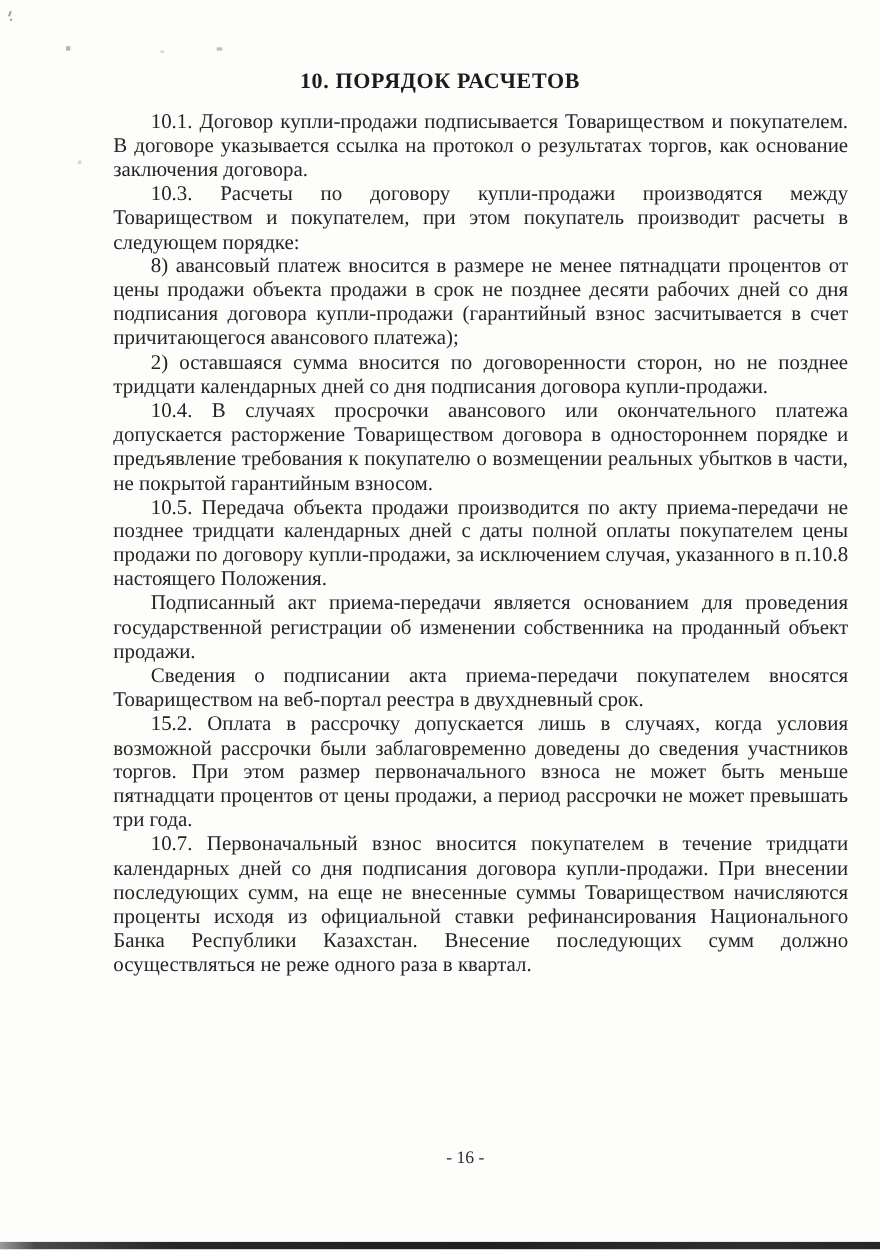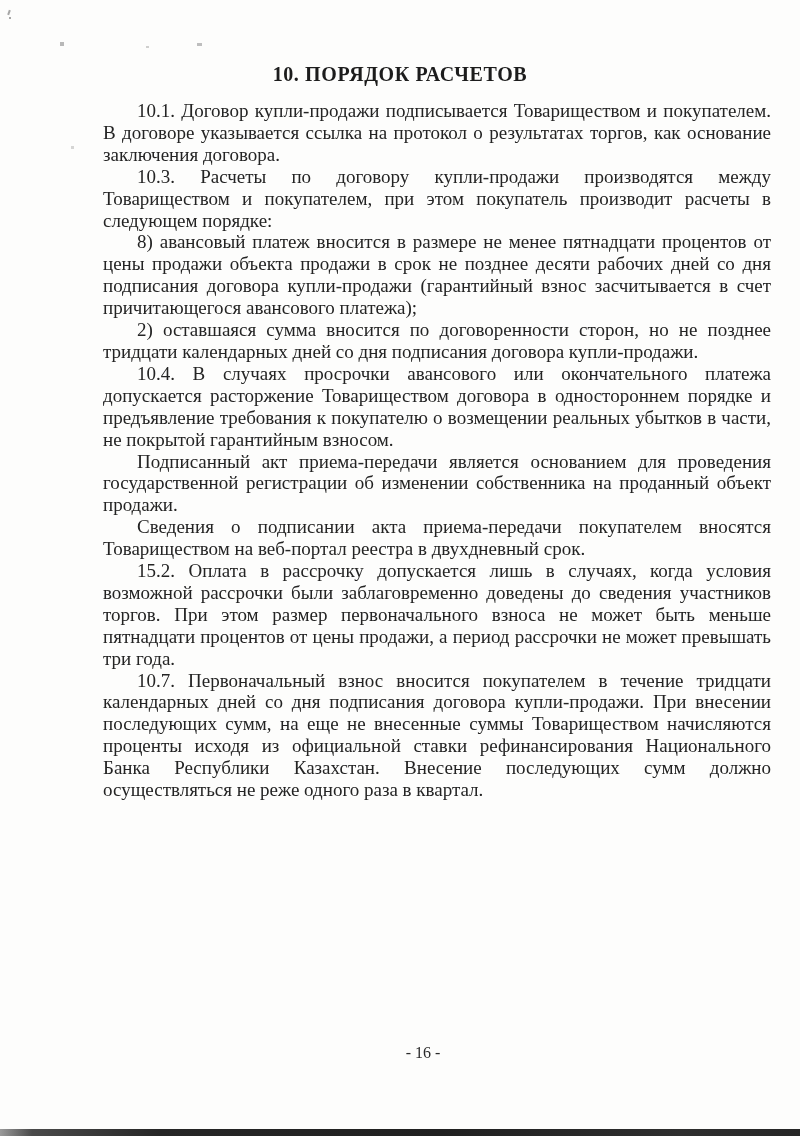--- a/index.html
+++ b/index.html
@@ -87,20 +87,21 @@
   <span class="speck s6"></span>
 
   <h1 class="title">10. ПОРЯДОК РАСЧЕТОВ</h1>
 
   <div class="content">
     <p>10.1. Договор купли-продажи подписывается Товариществом и покупателем. В договоре указывается ссылка на протокол о результатах торгов, как основание заключения договора.</p>
     <p>10.3. Расчеты по договору купли-продажи производятся между Товариществом и покупателем, при этом покупатель производит расчеты в следующем порядке:</p>
     <p>8) авансовый платеж вносится в размере не менее пятнадцати процентов от цены продажи объекта продажи в срок не позднее десяти рабочих дней со дня подписания договора купли-продажи (гарантийный взнос засчитывается в счет причитающегося авансового платежа);</p>
     <p>2) оставшаяся сумма вносится по договоренности сторон, но не позднее тридцати календарных дней со дня подписания договора купли-продажи.</p>
     <p>10.4. В случаях просрочки авансового или окончательного платежа допускается расторжение Товариществом договора в одностороннем порядке и предъявление требования к покупателю о возмещении реальных убытков в части, не покрытой гарантийным взносом.</p>
+    <p>10.5. Передача объекта продажи производится по акту приема-передачи не позднее тридцати календарных дней с даты полной оплаты покупателем цены продажи по договору купли-продажи, за исключением случая, указанного в п.10.8 настоящего Положения.</p>
     <p>Подписанный акт приема-передачи является основанием для проведения государственной регистрации об изменении собственника на проданный объект продажи.</p>
     <p>Сведения о подписании акта приема-передачи покупателем вносятся Товариществом на веб-портал реестра в двухдневный срок.</p>
     <p>15.2. Оплата в рассрочку допускается лишь в случаях, когда условия возможной рассрочки были заблаговременно доведены до сведения участников торгов. При этом размер первоначального взноса не может быть меньше пятнадцати процентов от цены продажи, а период рассрочки не может превышать три года.</p>
     <p>10.7. Первоначальный взнос вносится покупателем в течение тридцати календарных дней со дня подписания договора купли-продажи. При внесении последующих сумм, на еще не внесенные суммы Товариществом начисляются проценты исходя из официальной ставки рефинансирования Национального Банка Республики Казахстан. Внесение последующих сумм должно осуществляться не реже одного раза в квартал.</p>
   </div>
 
   <div class="pagenum">- 16 -</div>
 
   <div class="scan-edge"></div>
 

